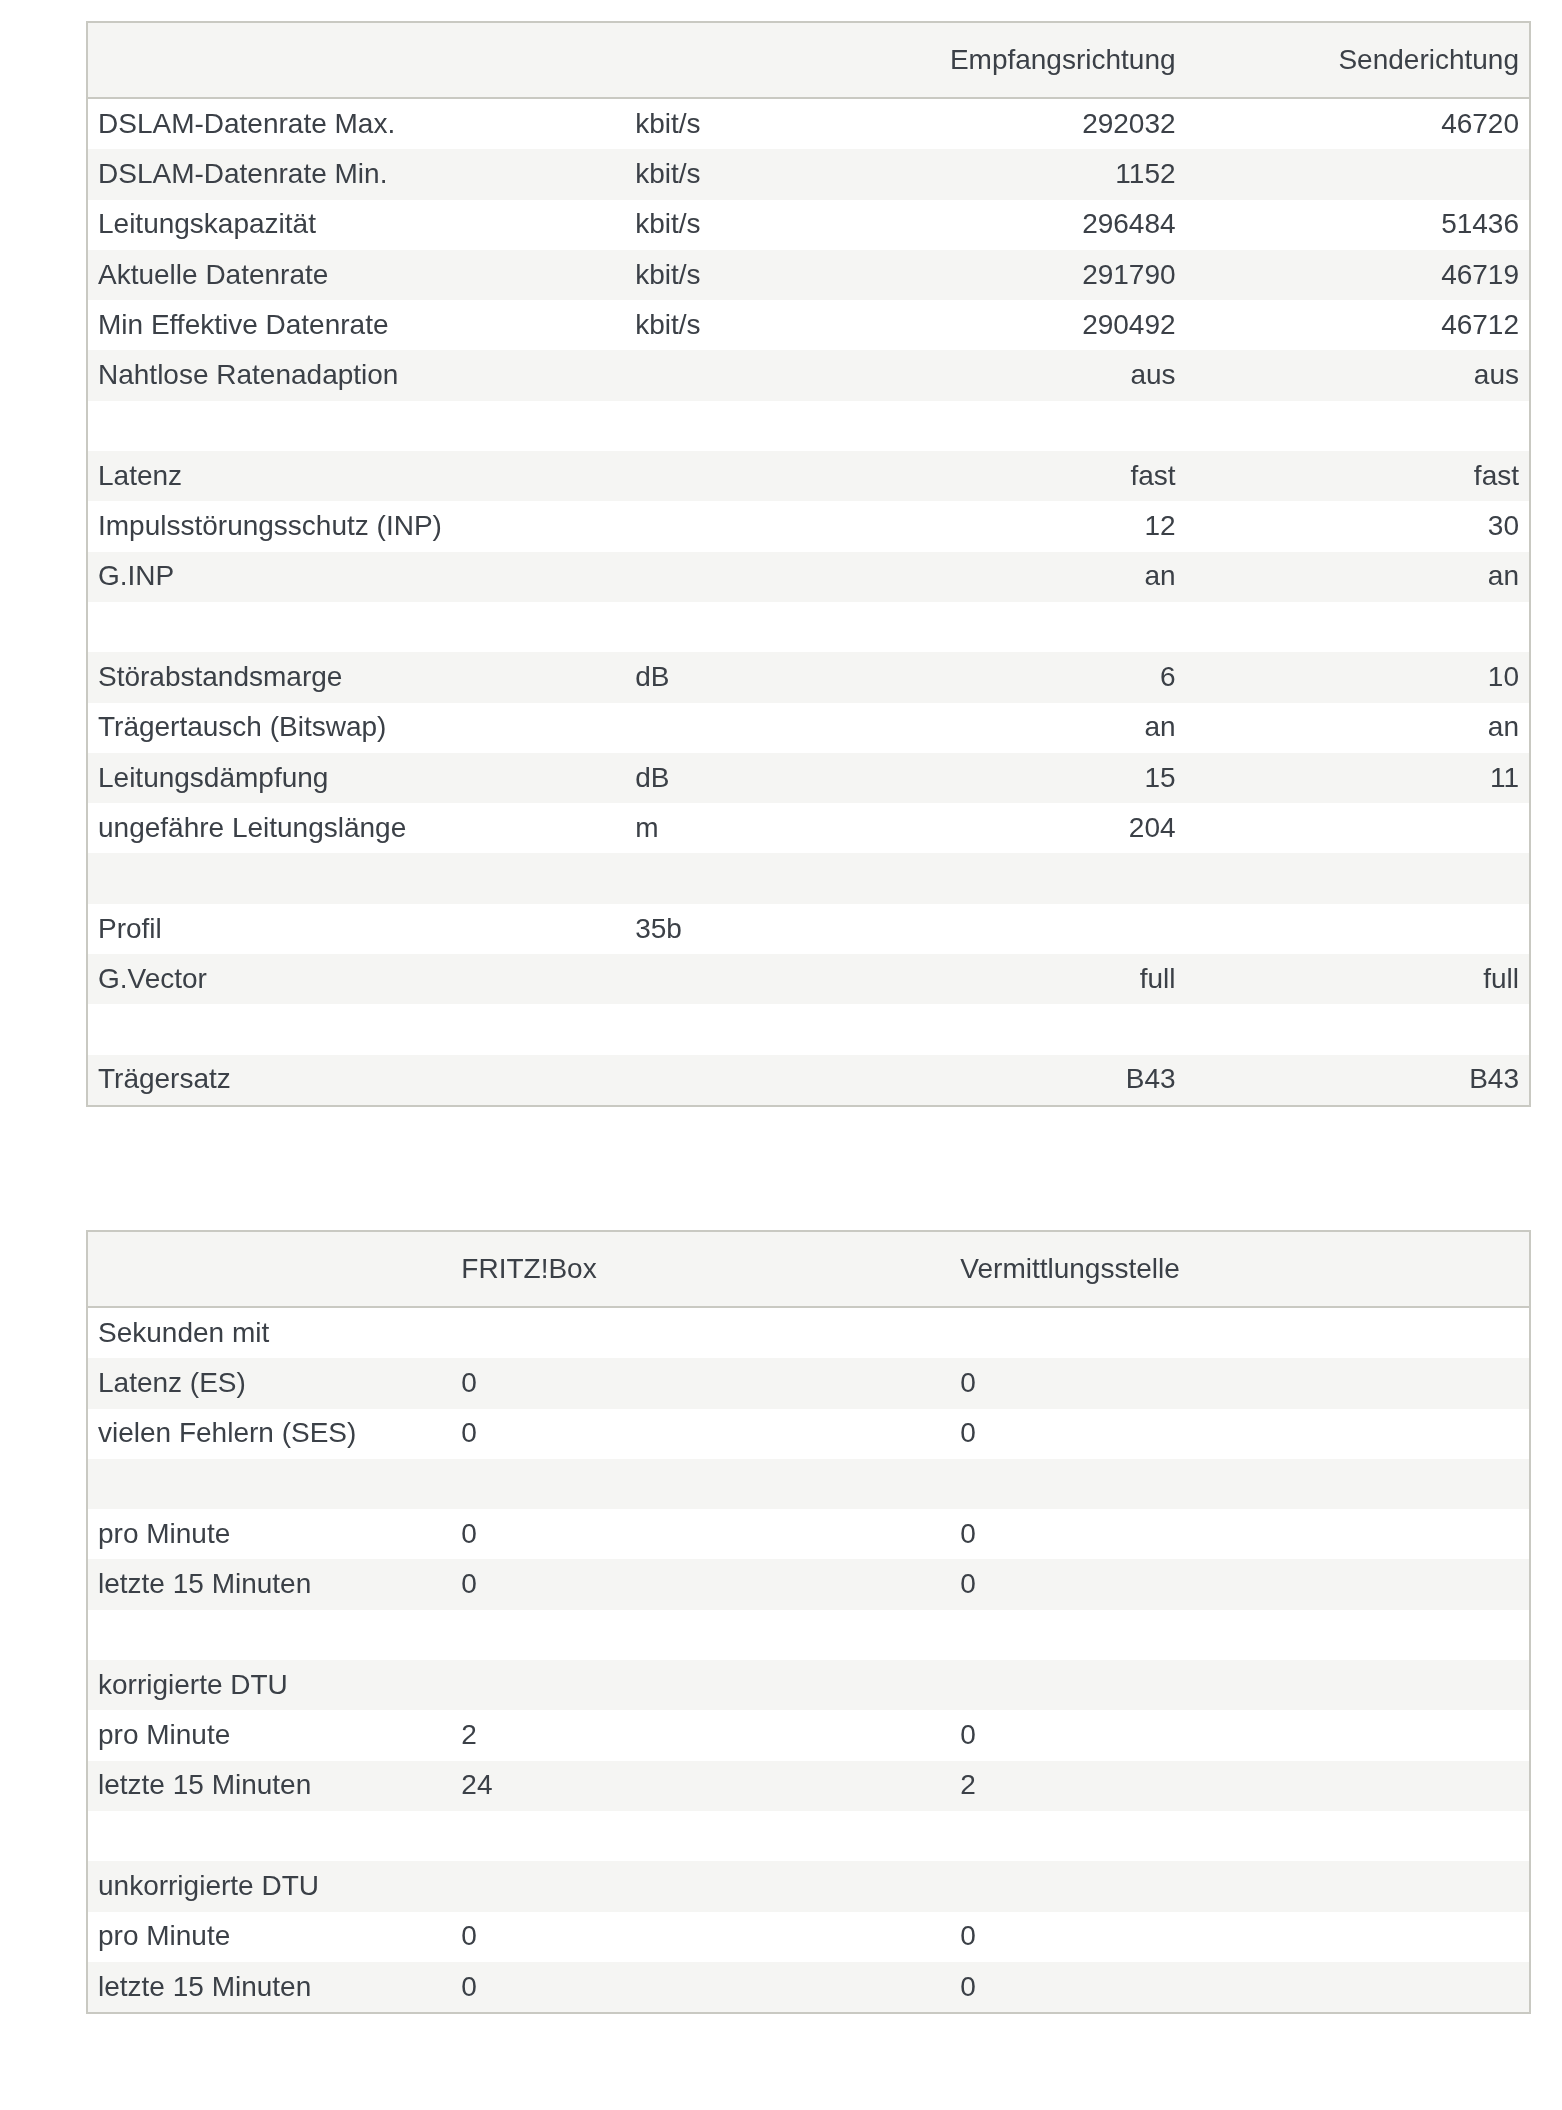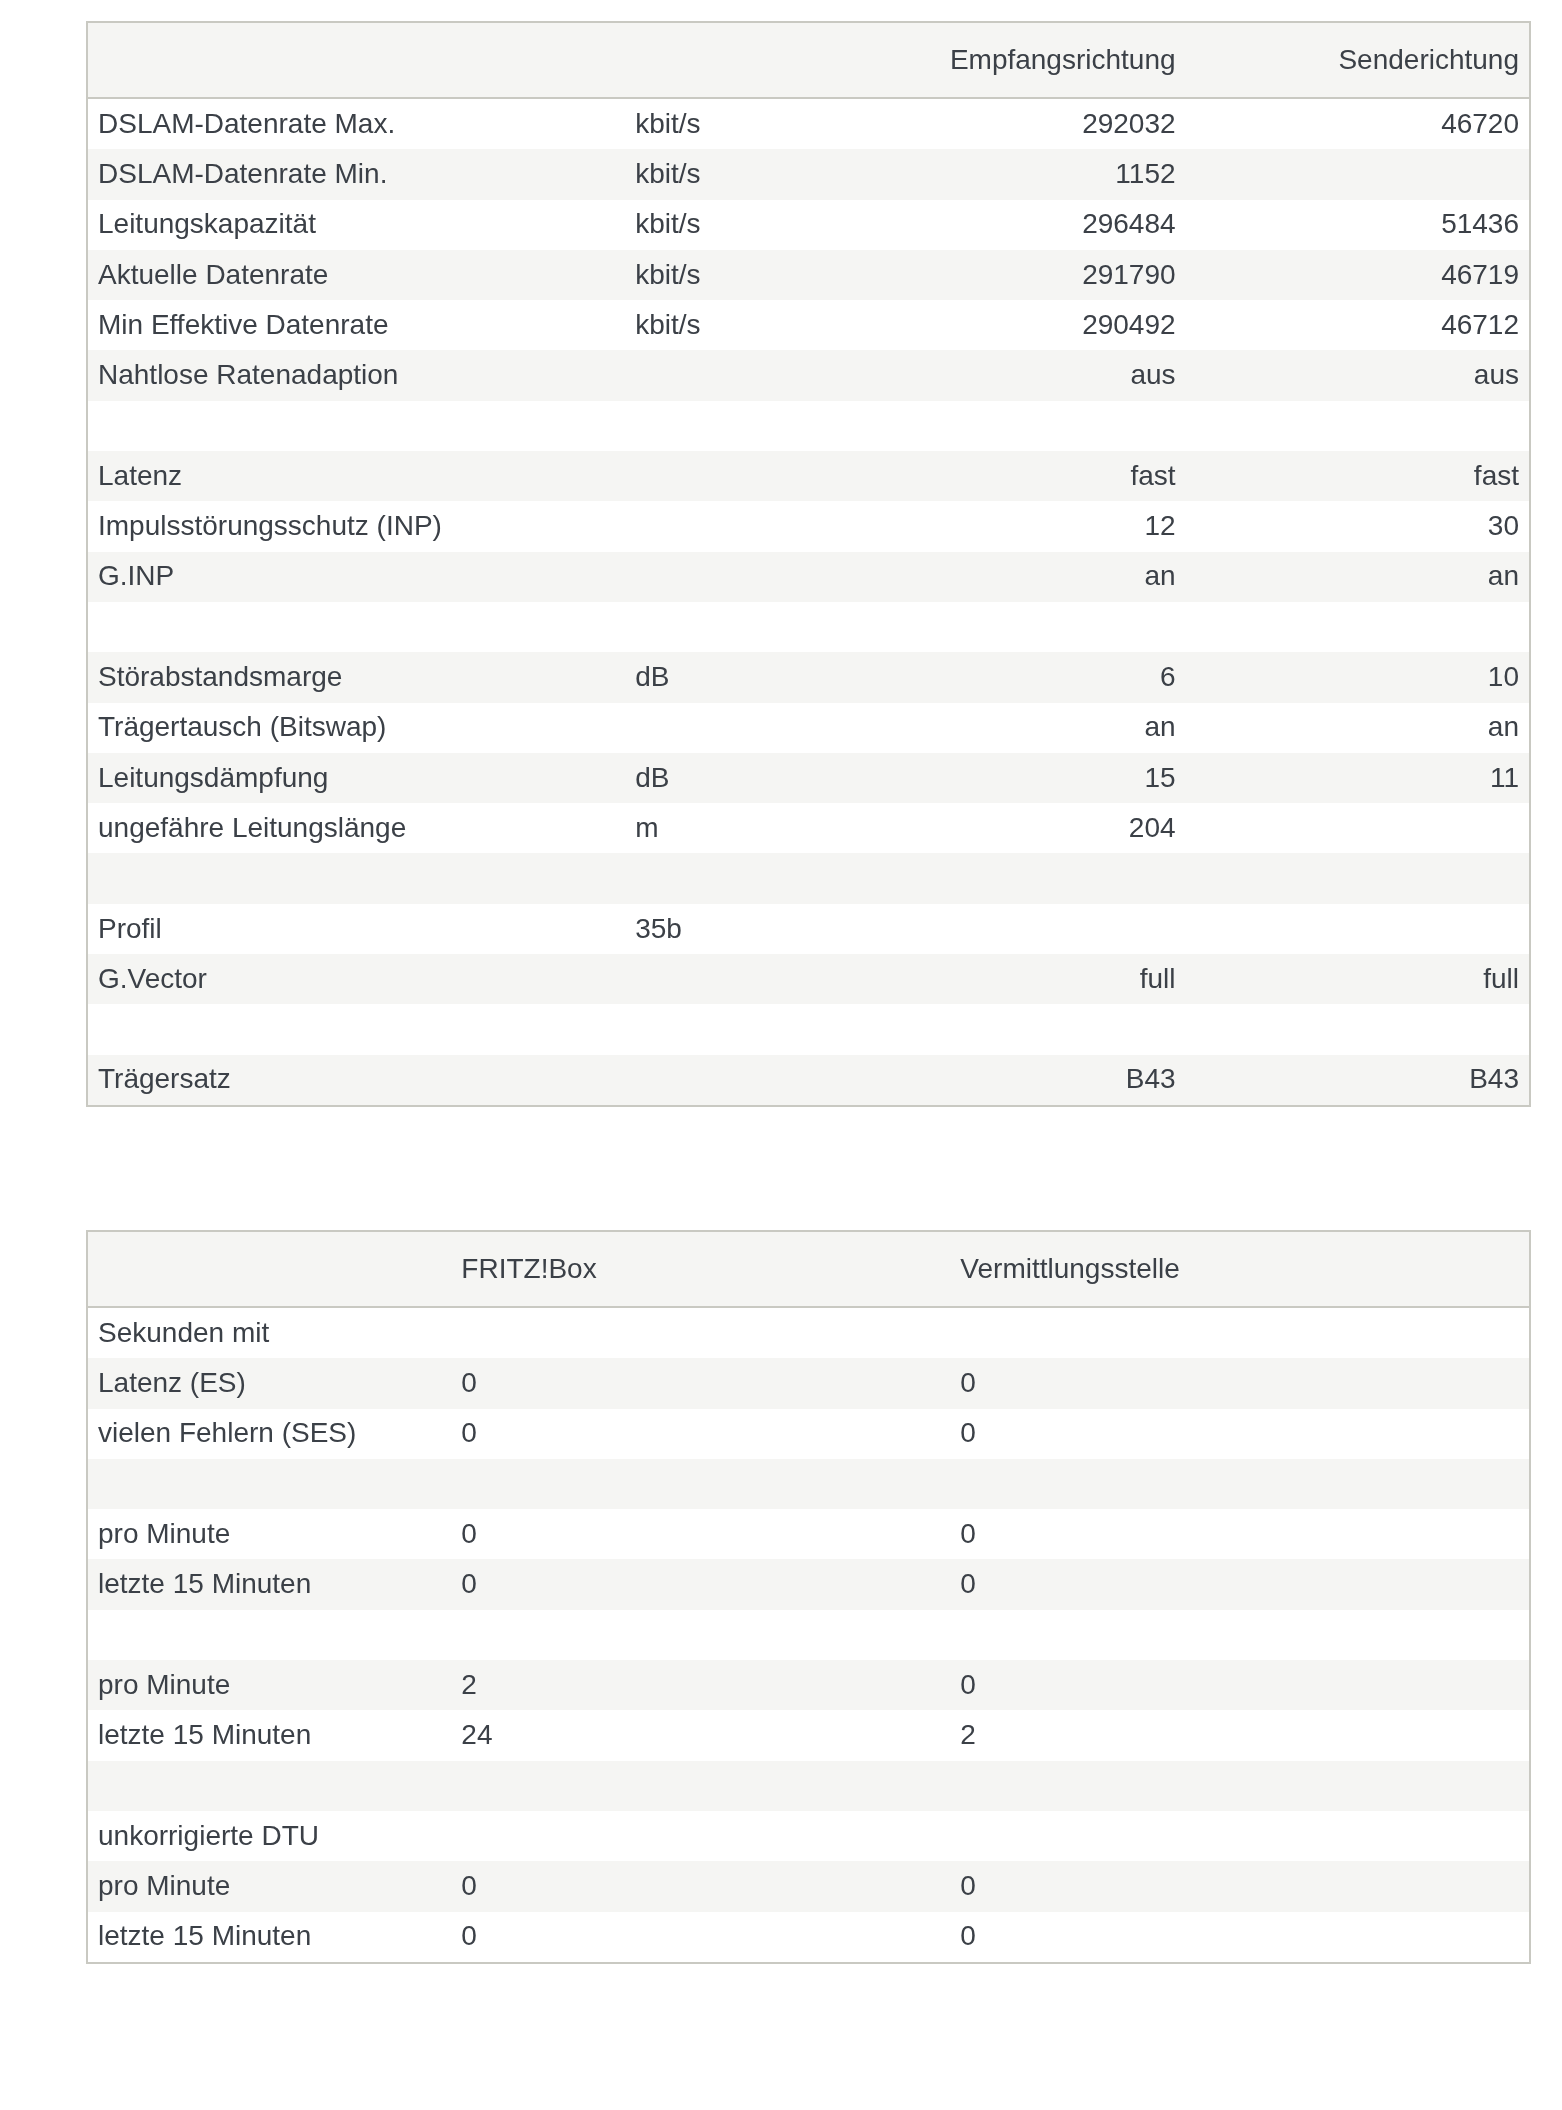--- a/index.html
+++ b/index.html
@@ -221,20 +221,26 @@
         <td class="c">0</td>
         <td></td>
       </tr>
       <tr>
         <td class="l"></td>
         <td class="c"></td>
         <td class="c"></td>
         <td></td>
       </tr>
       <tr>
+        <td class="l">korrigierte DTU</td>
+        <td class="c"></td>
+        <td class="c"></td>
+        <td></td>
+      </tr>
+      <tr>
         <td class="l">pro Minute</td>
         <td class="c">2</td>
         <td class="c">0</td>
         <td></td>
       </tr>
       <tr>
         <td class="l">letzte 15 Minuten</td>
         <td class="c">24</td>
         <td class="c">2</td>
         <td></td>

